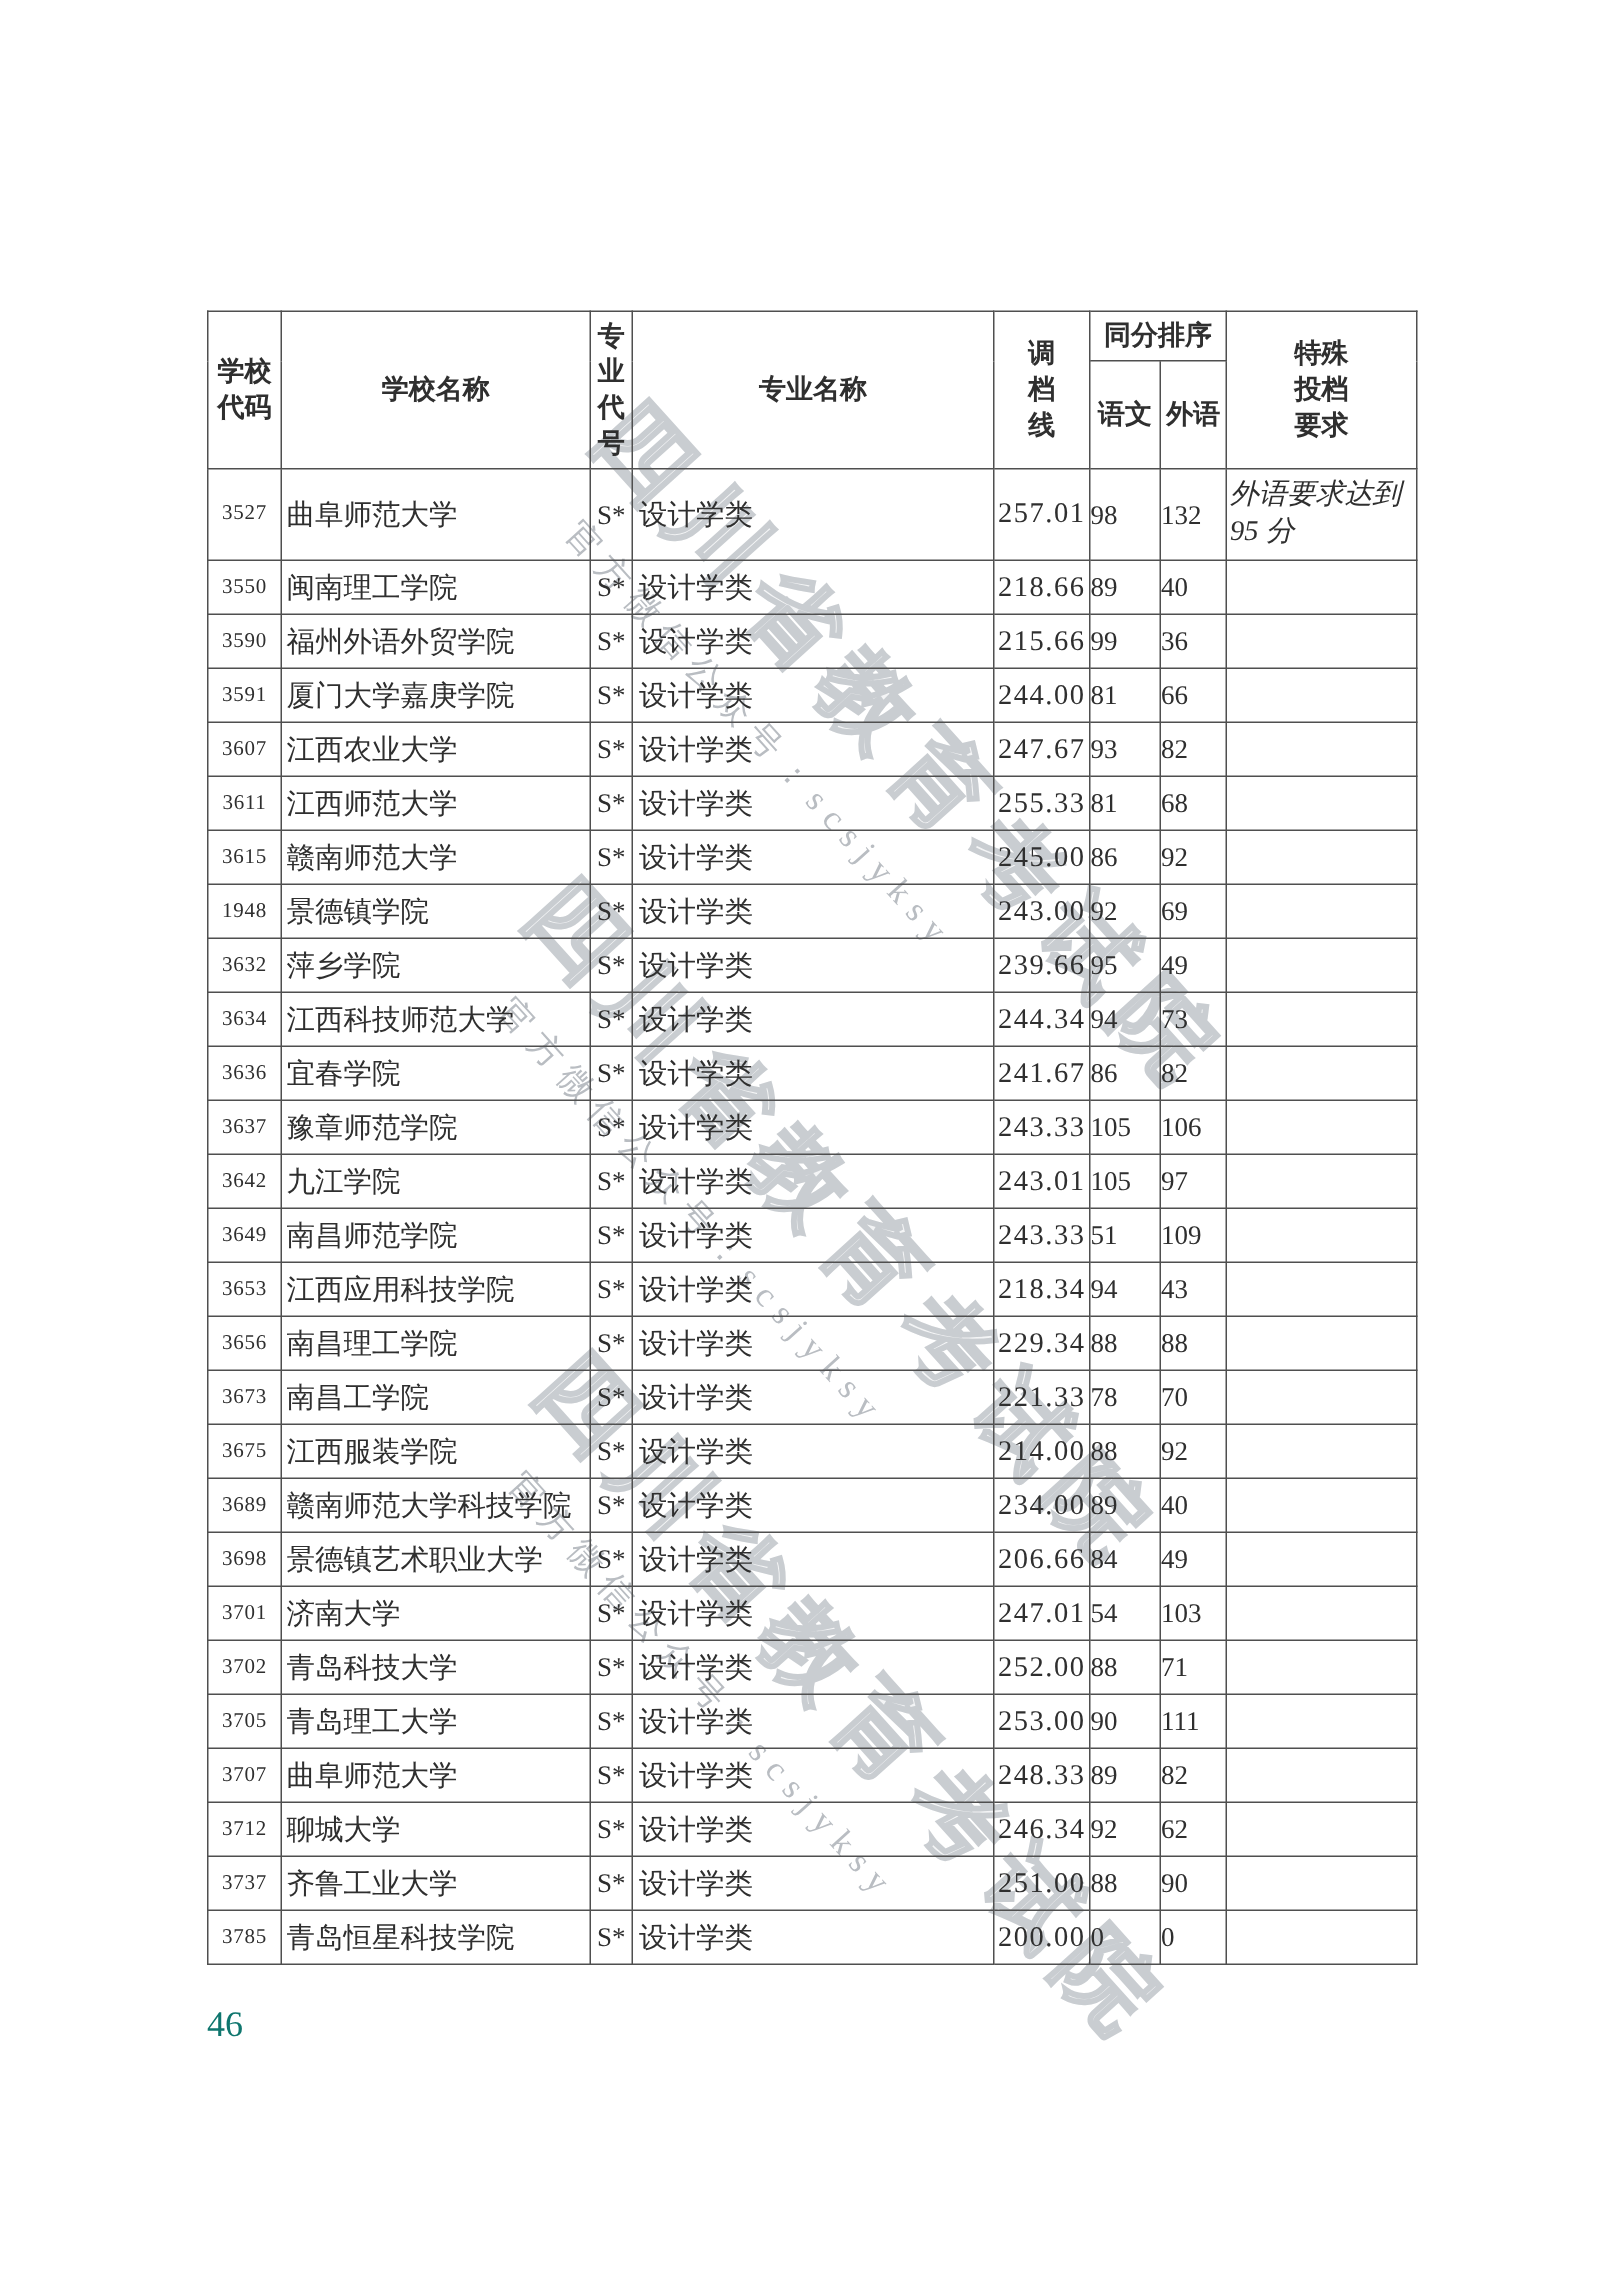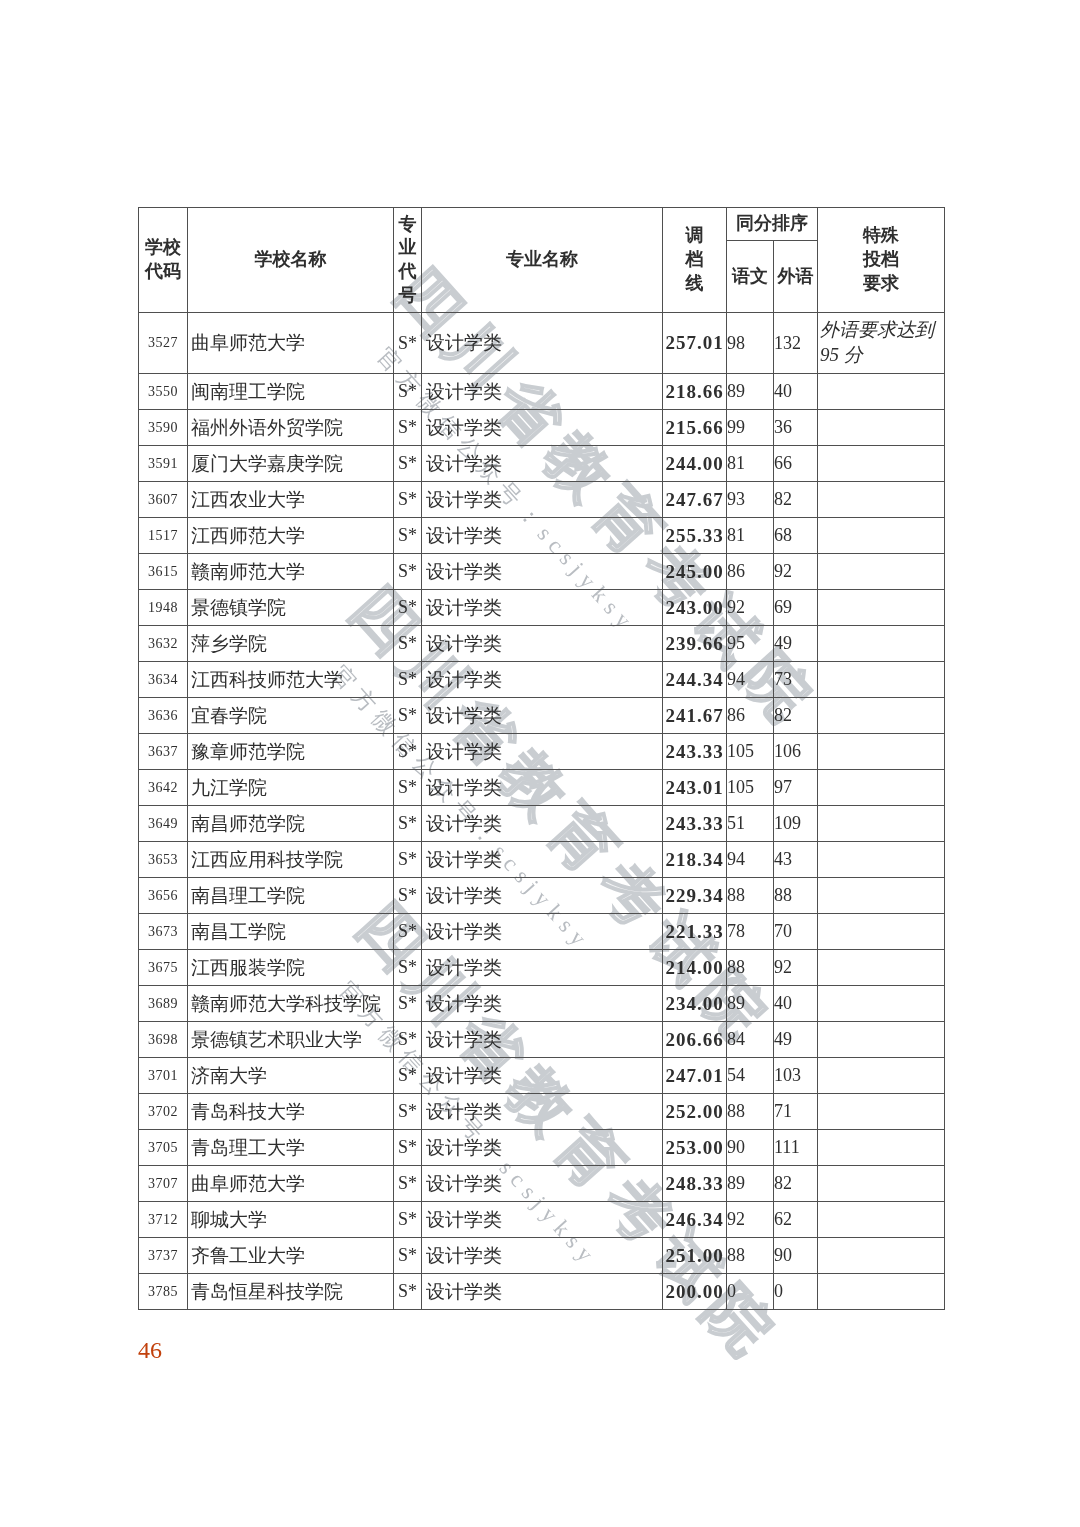--- a/index.html
+++ b/index.html
@@ -67,31 +67,31 @@
   .v-pair   { display: inline-block; width: 2.35em; }
   .v-code   { display: inline-block; width: 2.25em; }
 
   tbody td { font-size: 19px; height: 36px; }
   tbody tr.row-first td { height: 61px; }
 
   td.c-code    { text-align: center; font-size: 14px; letter-spacing: 0.5px; }
   td.c-name    { text-align: left; padding-left: 3px; }
   td.c-mcode   { text-align: center; font-size: 18px; padding: 0; }
   td.c-mname   { text-align: left; padding-left: 4px; }
-  td.c-line    { text-align: center; font-weight: 700; letter-spacing: 1px; margin-left: 36px; }
+  td.c-line    { text-align: center; font-weight: 400; letter-spacing: 1px; margin-left: 36px; }
   td.c-chn, td.c-for { text-align: left; font-size: 18px; }
   td.c-special { text-align: left; padding: 2px 1px 2px 2px; line-height: 1.3; font-style: italic; }
 
   
   .page-number {
     position: absolute;
     left: 138px;
     top: 1337px;
     font-size: 24px;
-    color: #c2410c;
+    color: #0f766e;
     z-index: 1;
   }
 </style>
 </head>
 <body>
 
 <div class="watermark" style="left:440px; top:250px;">
   <span class="wm-big">四川省教育考试院</span>
   <span class="wm-small">官方微信公众号：scsjyksy</span>
 </div>
@@ -175,21 +175,21 @@
     <td class="c-code">3607</td>
     <td class="c-name">江西农业大学</td>
     <td class="c-mcode">S*</td>
     <td class="c-mname">设计学类</td>
     <td class="c-line">247.67</td>
     <td class="c-chn">93</td>
     <td class="c-for">82</td>
     <td class="c-special"></td>
   </tr>
       <tr>
-    <td class="c-code">1517</td>
+    <td class="c-code">3611</td>
     <td class="c-name">江西师范大学</td>
     <td class="c-mcode">S*</td>
     <td class="c-mname">设计学类</td>
     <td class="c-line">255.33</td>
     <td class="c-chn">81</td>
     <td class="c-for">68</td>
     <td class="c-special"></td>
   </tr>
       <tr>
     <td class="c-code">3615</td>

